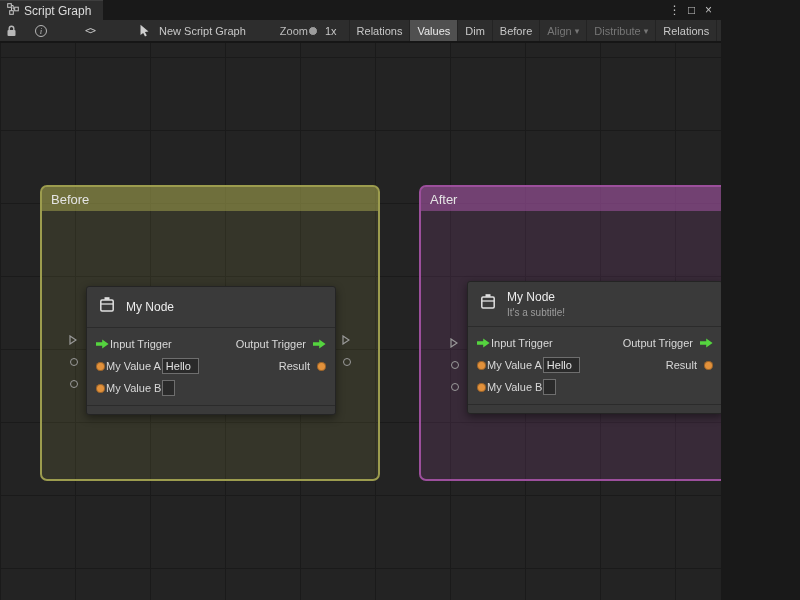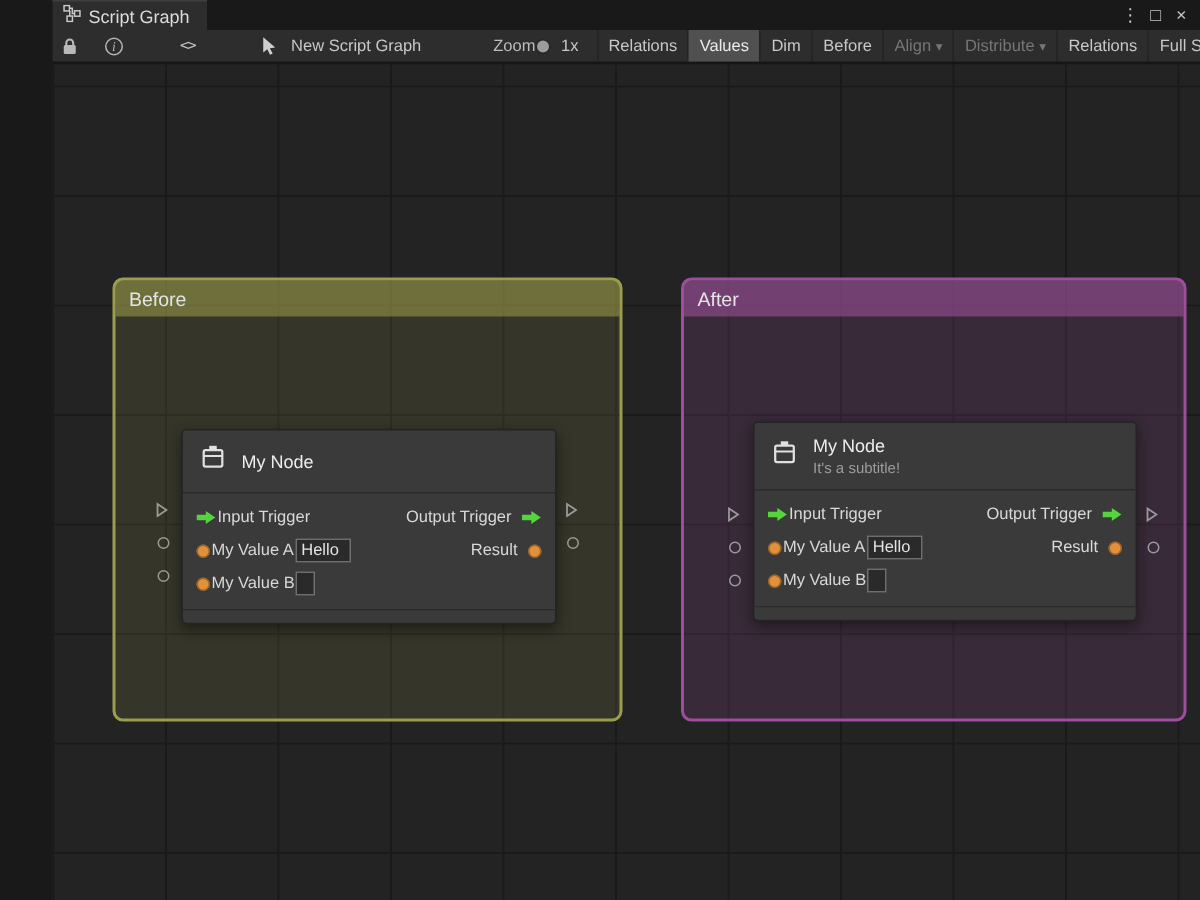--- a/index.html
+++ b/index.html
@@ -1,39 +1,39 @@
 <!DOCTYPE html>
 <html style="--flow-green: #55d43f; --value-orange: #e2913b; --before-accent: #9c9c4e; --after-accent: #9c4f9c; --values-active-bg: #505050;"><head>
 <meta charset="utf-8">
 <style>
   *{box-sizing:border-box;margin:0;padding:0;}
   html,body{width:800px;height:600px;overflow:hidden;background:#191919;
     font-family:"Liberation Sans",sans-serif;}
-  .window{width:800px;height:600px;display:flex;flex-direction:column;position:relative;padding-left:35px;}
+  .window{width:721px;height:600px;display:flex;flex-direction:column;position:relative;}
 
   
   .tabbar{flex:0 0 20px;height:20px;background:#191919;display:flex;align-items:stretch;}
   .tab{display:flex;align-items:center;gap:5px;padding:0 12px 0 7px;background:#2d2d2d;
     color:#dcdcdc;font-size:12px;border-top:1px solid #3e3e3e;cursor:default;}
   .tab-spacer{flex:1;}
   .win-controls{display:flex;align-items:center;color:#c2c2c2;padding-right:4px;}
   .win-controls .wc{width:17px;text-align:center;font-size:12px;line-height:20px;}
 
   
   .toolbar{flex:0 0 23px;height:23px;background:#2d2d2d;border-bottom:2px solid #161616;
     display:flex;align-items:center;font-size:11px;color:#c8c8c8;white-space:nowrap;overflow:hidden;}
   .tb-icon{display:flex;align-items:center;justify-content:center;height:21px;padding:0 6px;}
   .circle-i{width:12px;height:12px;border:1px solid #b5b5b5;border-radius:50%;font-size:9px;
     line-height:10px;text-align:center;color:#b5b5b5;font-style:italic;
     font-family:"Liberation Serif",serif;}
   .code-ic{font-family:"DejaVu Sans Mono",monospace;font-size:10px;letter-spacing:-1px;}
   .tb-sep{width:1px;height:21px;background:#222;margin:0 3px;}
   .cursor-ic{margin-left:26px;}
   .graph-name{margin-left:3px;}
-  .zoom-label{margin-left:48px;color:#bdbdbd;}
+  .zoom-label{margin-left:34px;color:#bdbdbd;}
   .slider{position:relative;width:86px;height:10px;margin-left:10px;}
   .slider-track{position:absolute;left:0;right:0;top:4px;height:2px;background:#606060;}
   .slider-knob{position:absolute;right:0;top:0;width:10px;height:10px;border-radius:50%;
     background:#9c9c9c;border:1px solid #262626;}
   .zoom-val{margin:0 6px 0 7px;}
   .tb-buttons{display:flex;align-items:flex-end;height:23px;}
   .tb-btn{display:flex;align-items:center;gap:3px;padding:0 7px;border-left:1px solid #232323;
     height:100%;cursor:default;}
   .tb-btn.active{background:var(--values-active-bg,#505050);color:#eaeaea;}
   .tb-btn.disabled{color:#767676;}

